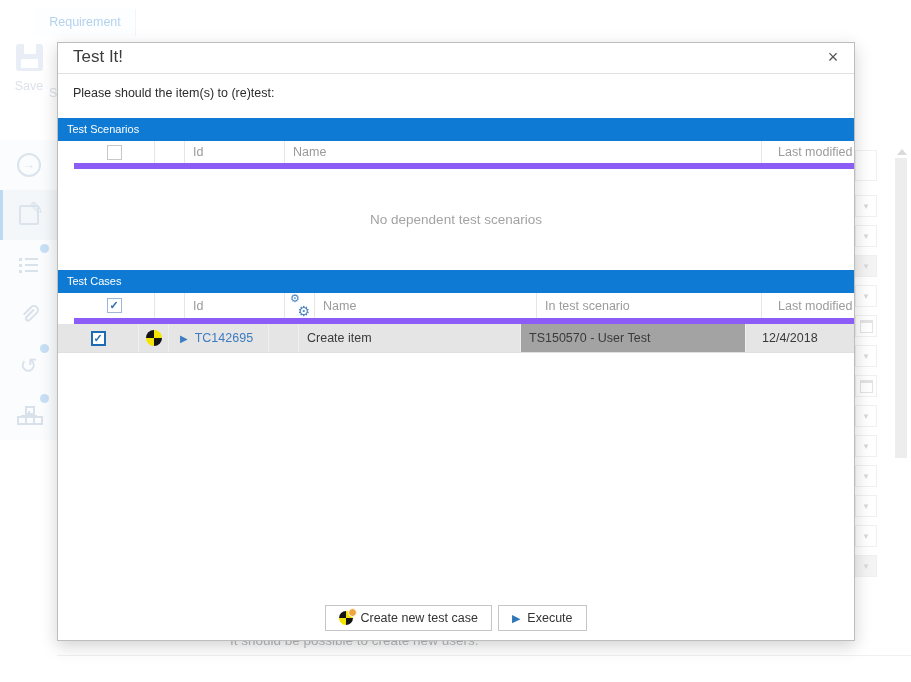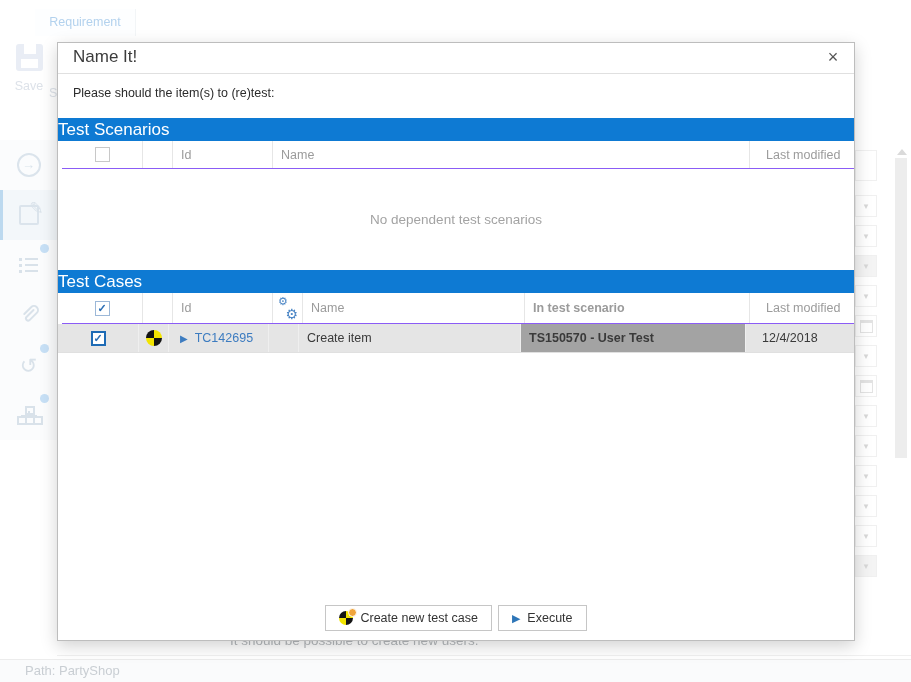--- a/index.html
+++ b/index.html
@@ -51,36 +51,36 @@
 
   
   .modal{position:absolute;left:57px;top:42px;width:798px;height:599px;background:#fff;
          border:1px solid #bdbdbd;box-shadow:0 5px 16px rgba(0,0,0,.18);box-sizing:border-box;z-index:10;}
   .m-header{position:absolute;left:0;right:0;top:0;height:30px;border-bottom:1px solid #e0e0e0;}
   .m-title{position:absolute;left:15px;top:4px;font-size:17px;color:#3c3c3c;}
   .m-close{position:absolute;right:10px;top:2px;width:22px;height:24px;text-align:center;font-size:18px;
            color:#555;cursor:pointer;line-height:24px;}
   .m-sub{position:absolute;left:15px;top:43px;font-size:12.5px;color:#2b2b2b;}
 
-  .sec-bar{position:absolute;left:0;right:0;height:23px;background:#0e7ad3;color:#fff;font-size:17px;
-           line-height:23px;box-sizing:border-box;}
+  .sec-bar{position:absolute;left:0;right:0;height:23px;background:#0e7ad3;color:#fff;font-size:11px;
+           line-height:23px;padding-left:9px;box-sizing:border-box;}
   .bar-scen{top:75px;} .bar-case{top:227px;}
 
-  .thead{position:absolute;left:4px;right:0;display:flex;font-size:12.5px;color:#9b9b9b;
-         border-bottom:1px solid #8b5cf6;box-sizing:border-box;background:#fff;}
+  .thead{position:absolute;left:16px;right:0;display:flex;font-size:12.5px;color:#9b9b9b;
+         border-bottom:6px solid #8b5cf6;box-sizing:border-box;background:#fff;}
   .thead-scen{top:98px;height:28px;} .thead-case{top:250px;height:31px;}
   .cell{box-sizing:border-box;border-right:1px solid #e6e6e6;display:flex;align-items:center;padding-left:8px;overflow:hidden;}
   .cell.last{border-right:none;flex:1;margin-left:8px;}
   .c-check{width:81px;justify-content:center;padding-left:0;}
   .c-icon{width:30px;justify-content:center;padding-left:0;}
   .c-id{width:100px;}
   .c-gear{width:30px;justify-content:center;padding-left:0;}
   .c-name-s{width:477px;}
   .c-name-c{width:222px;}
-  .c-scen{width:225px;font-weight:bold;}
+  .c-scen{width:225px;}
 
   .scen-empty{position:absolute;left:0;right:0;top:126px;height:101px;display:flex;align-items:center;
               justify-content:center;color:#a3a3a3;font-size:13.5px;text-align:right;}
 
   .trow{position:absolute;left:0;right:0;top:281px;height:29px;background:#e5e5e5;display:flex;
         font-size:12.5px;color:#3a3a3a;border-bottom:1px solid #e0e0e0;box-sizing:border-box;}
   .trow .cell{border-right:1px solid #efefef;}
   .trow .cell.last{border-right:none;}
   .cell-scenario{background:#a3a3a3;}
 
@@ -174,27 +174,24 @@
   <div class="rc" style="top:465px">▾</div>
   <div class="rc" style="top:495px">▾</div>
   <div class="rc" style="top:525px">▾</div>
   <div class="rc dim" style="top:555px">▾</div>
 
   <div class="sb-up"></div>
   <div class="sb-thumb"></div>
 
   <div class="dimmed-line">It should be possible to create new users.</div>
   <div class="content-line"></div>
-  <div class="statusbar">
-    <span>Path: PartyShop</span>
-  </div>
 
   <div class="modal">
     <div class="m-header">
-      <span class="m-title">Name It!</span>
+      <span class="m-title">Test It!</span>
       <span class="m-close">×</span>
     </div>
     <div class="m-sub">Please should the item(s) to (re)test:</div>
 
     <div class="sec-bar bar-scen">Test Scenarios</div>
     <div class="thead thead-scen">
       <div class="cell c-check">
         <span class="cb cb-plain"></span>
       </div>
       <div class="cell c-icon"></div>

